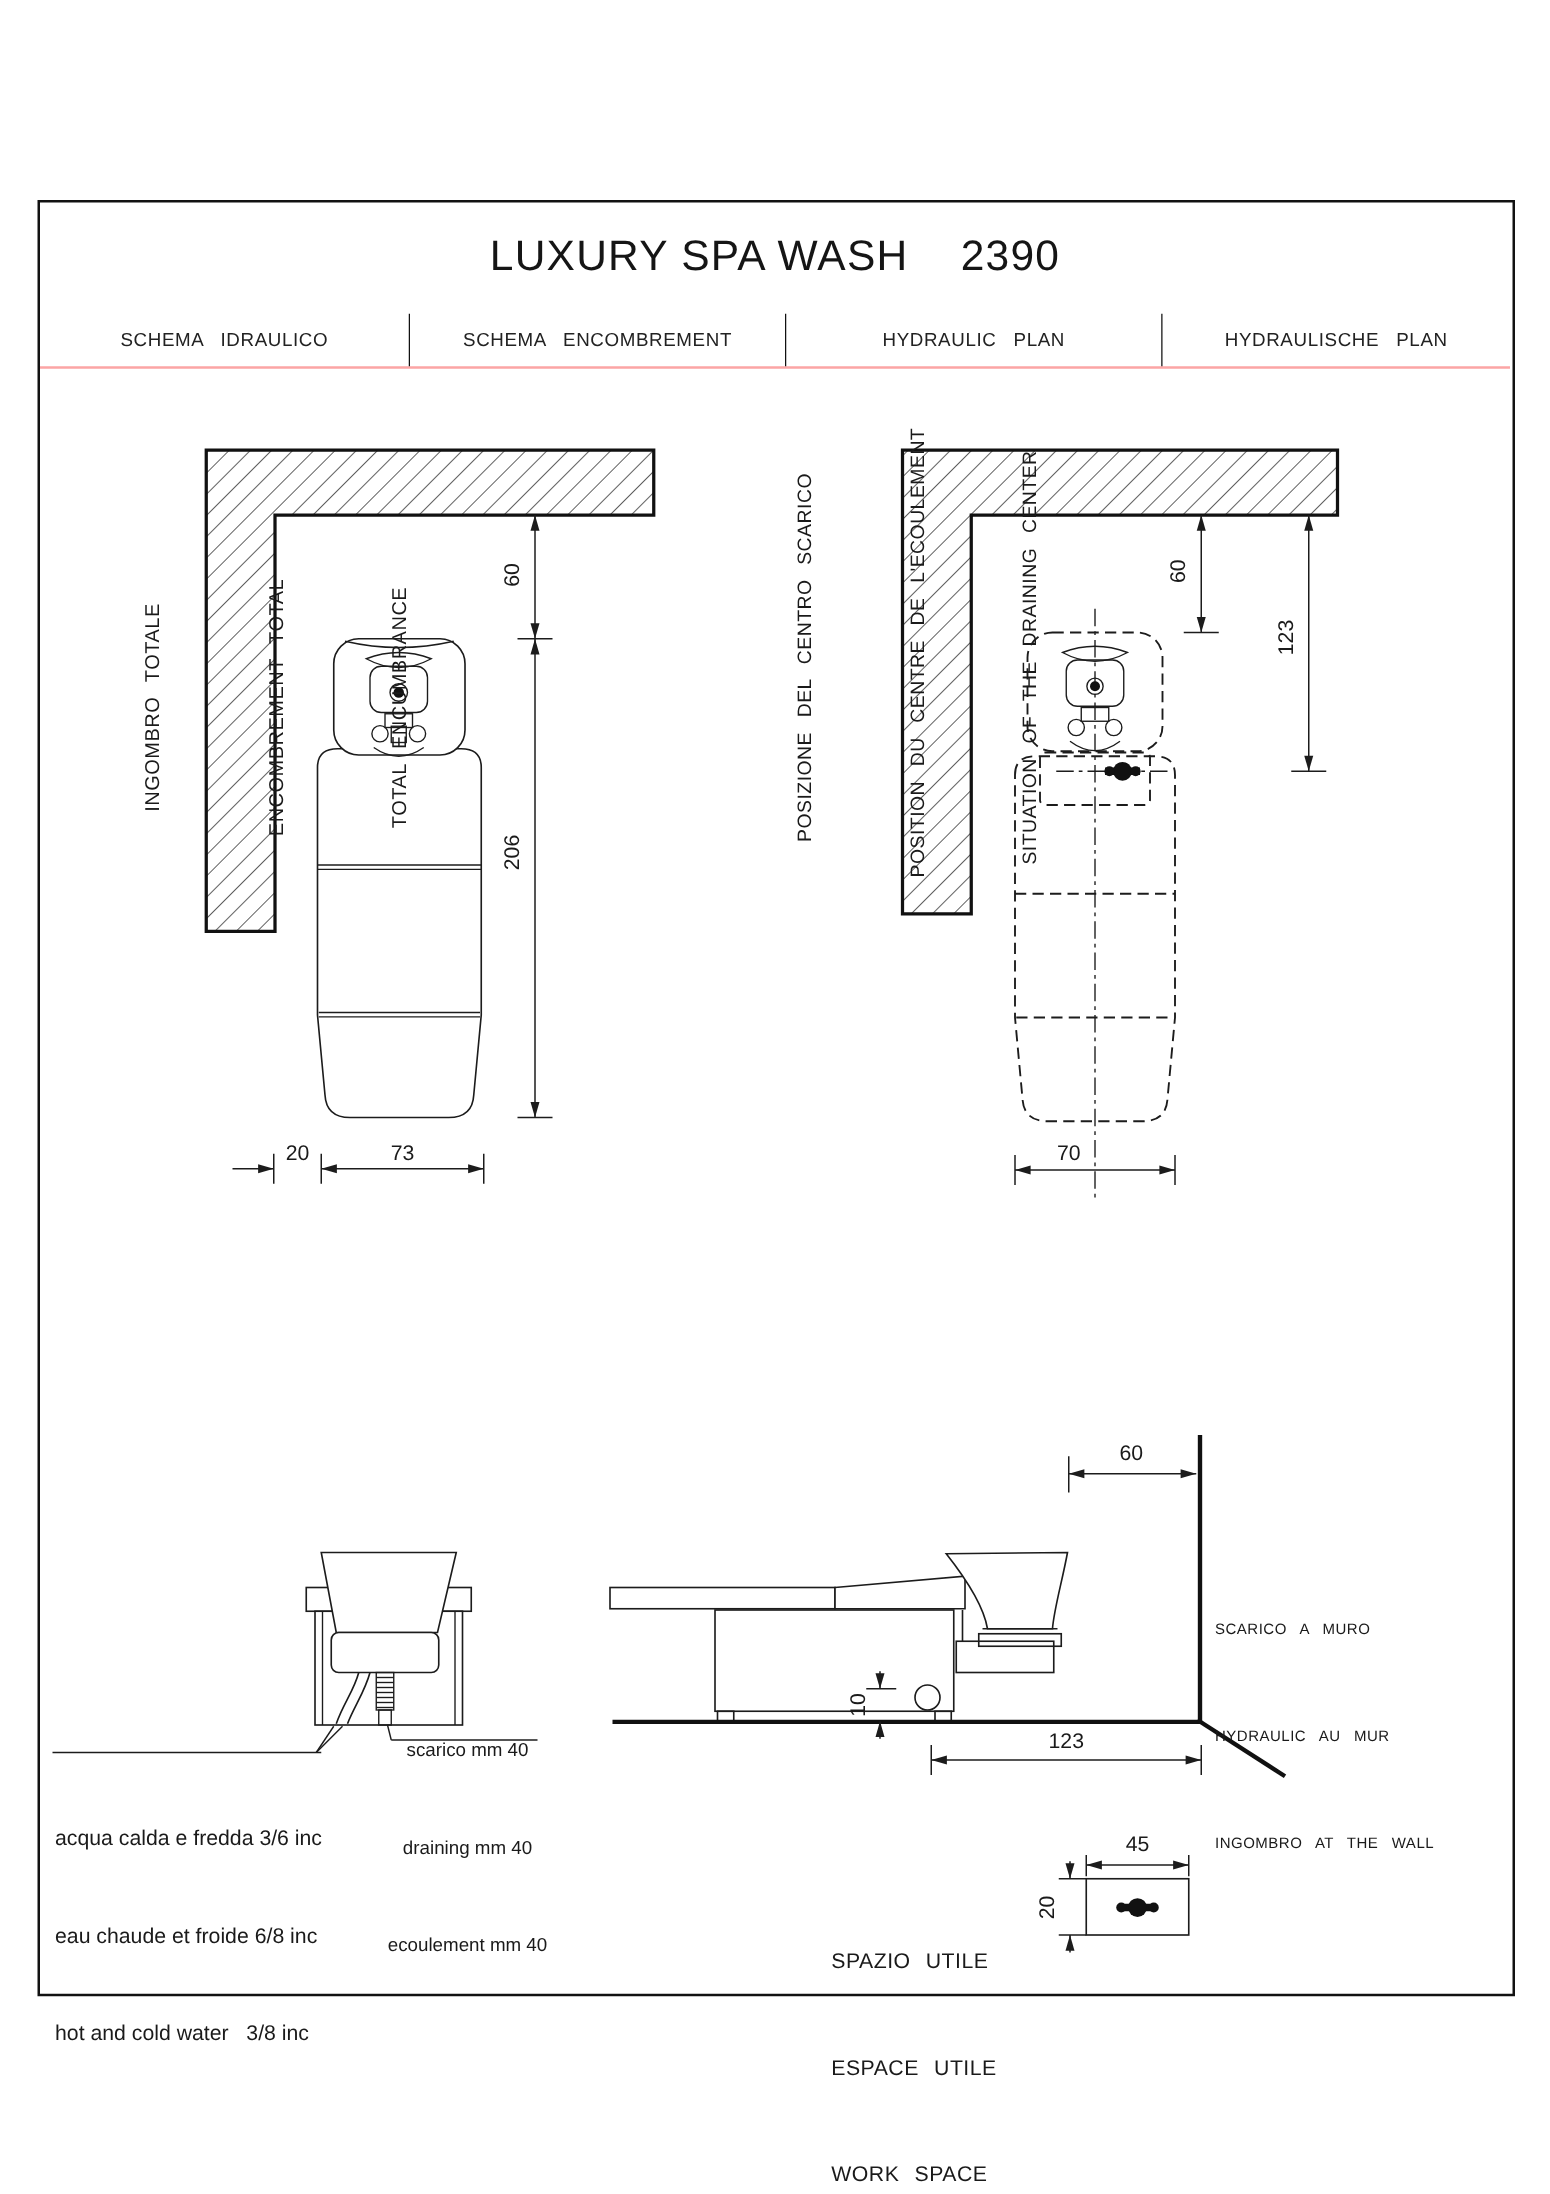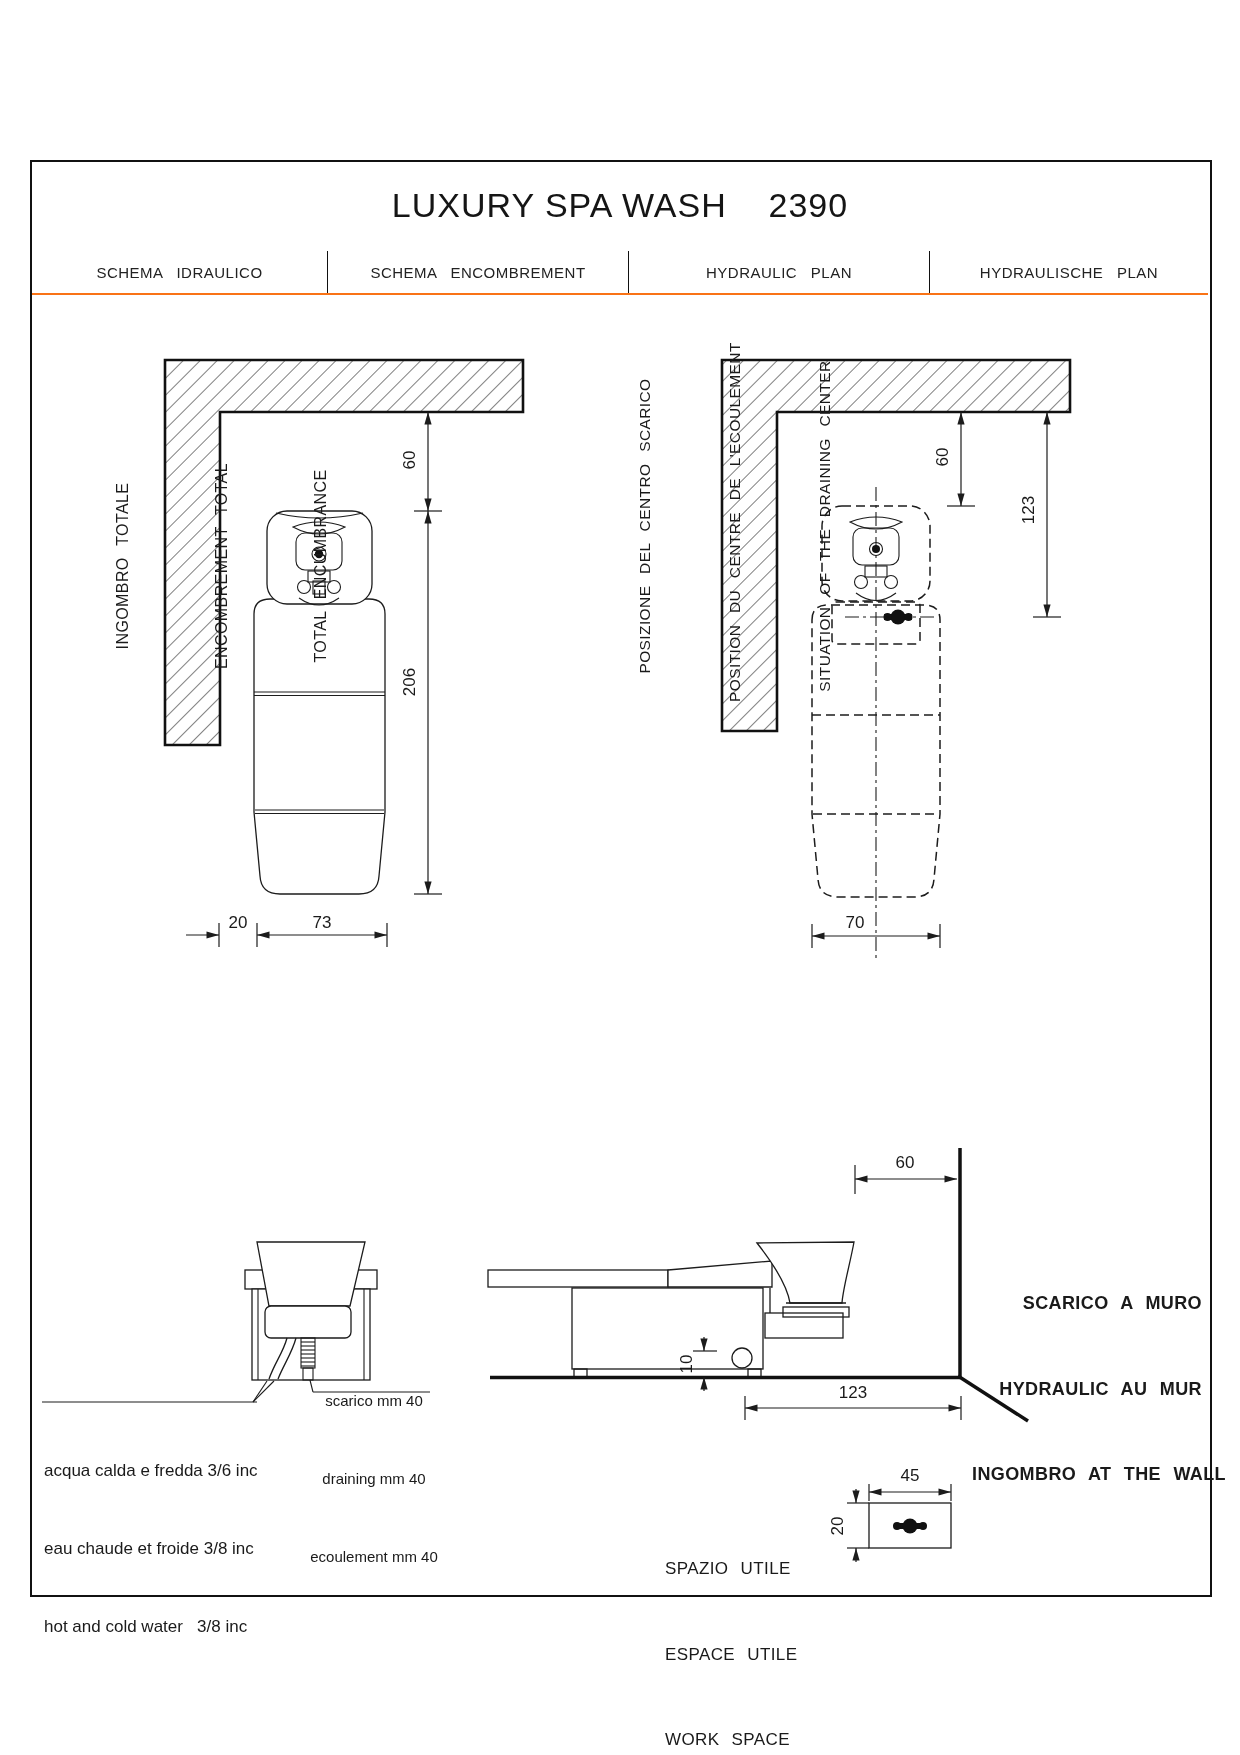--- a/index.html
+++ b/index.html
@@ -3,34 +3,34 @@
 <meta charset="utf-8">
 <style>
   html,body{margin:0;padding:0;background:#ffffff;}
   .page{position:relative;width:1240px;height:1755px;background:#ffffff;overflow:hidden;
         font-family:"Liberation Sans", sans-serif;color:#1c1c1c;}
   .frame{position:absolute;left:30px;top:160px;width:1178px;height:1433px;border:2px solid #111;}
   .title-box{position:absolute;left:30px;top:160px;width:1180px;height:91px;
              display:flex;align-items:center;justify-content:center;}
   .title-box span{font-size:34px;letter-spacing:1px;white-space:pre;color:#151515;}
   .header-row{position:absolute;left:32px;top:251px;width:1176px;height:42px;display:flex;
-              border-bottom:2px solid #f97316;}
+              border-bottom:2px solid #fca5a5;}
   .hcell{display:flex;align-items:center;justify-content:center;font-size:15px;
          letter-spacing:.5px;word-spacing:9px;white-space:pre;color:#222;}
   .hcell.b{border-right:1.6px solid #111;}
   .c1{width:295px;} .c2{width:300px;} .c3{width:300px;} .c4{flex:1;}
   svg.drawing{position:absolute;left:0;top:0;}
   .ann{position:absolute;white-space:pre;color:#1a1a1a;}
   .caps{word-spacing:7px;letter-spacing:.4px;}
   .vrot{transform:rotate(-90deg);transform-origin:0 0;text-align:center;}
   .vleft{left:40px;top:712px;width:292px;font-size:16px;line-height:33px;}
   .vright{left:570px;top:702px;width:352px;font-size:15.5px;line-height:30px;}
   .water{left:44px;top:1406px;font-size:17px;line-height:26px;}
   .drainlbl{left:304px;top:1336px;width:140px;font-size:15px;line-height:26px;text-align:center;}
-  .walllbl{left:972px;top:1232px;width:230px;font-size:18px;line-height:28.5px;text-align:right;font-weight:bold;}
+  .walllbl{left:972px;top:1232px;width:230px;font-size:12px;line-height:28.5px;text-align:left;}
   .spazio{left:665px;top:1498px;width:150px;font-size:17px;line-height:28.5px;}
   text{font-family:"Liberation Sans",sans-serif;fill:#1a1a1a;}
   .dimtxt{font-size:17px;}
   .ln{stroke:#1c1c1c;fill:none;stroke-width:1.3px;}
   .thin{stroke:#1c1c1c;fill:none;stroke-width:1.1px;}
   .thick{stroke:#111;stroke-width:2.6px;}
   .xthick{stroke:#111;fill:none;stroke-width:3.5px;}
   .dim{stroke:#1c1c1c;fill:none;stroke-width:1.2px;}
   .dash{stroke-dasharray:9 5;stroke-width:1.5px;}
   .dashdot{stroke-dasharray:14 4 3 4;stroke-width:1.1px;}
@@ -227,21 +227,21 @@
   </div>
 
   <div class="ann caps vrot vright">
     <div>POSIZIONE DEL CENTRO SCARICO</div>
     <div>POSITION DU CENTRE DE L'ECOULEMENT</div>
     <div>SITUATION OF THE DRAINING CENTER</div>
   </div>
 
   <div class="ann water">
     <div>acqua calda e fredda 3/6 inc</div>
-    <div>eau chaude et froide 3/8 inc</div>
+    <div>eau chaude et froide 6/8 inc</div>
     <div>hot and cold water   3/8 inc</div>
   </div>
 
   <div class="ann drainlbl">
     <div>scarico mm 40</div>
     <div>draining mm 40</div>
     <div>ecoulement mm 40</div>
   </div>
 
   <div class="ann caps walllbl">

